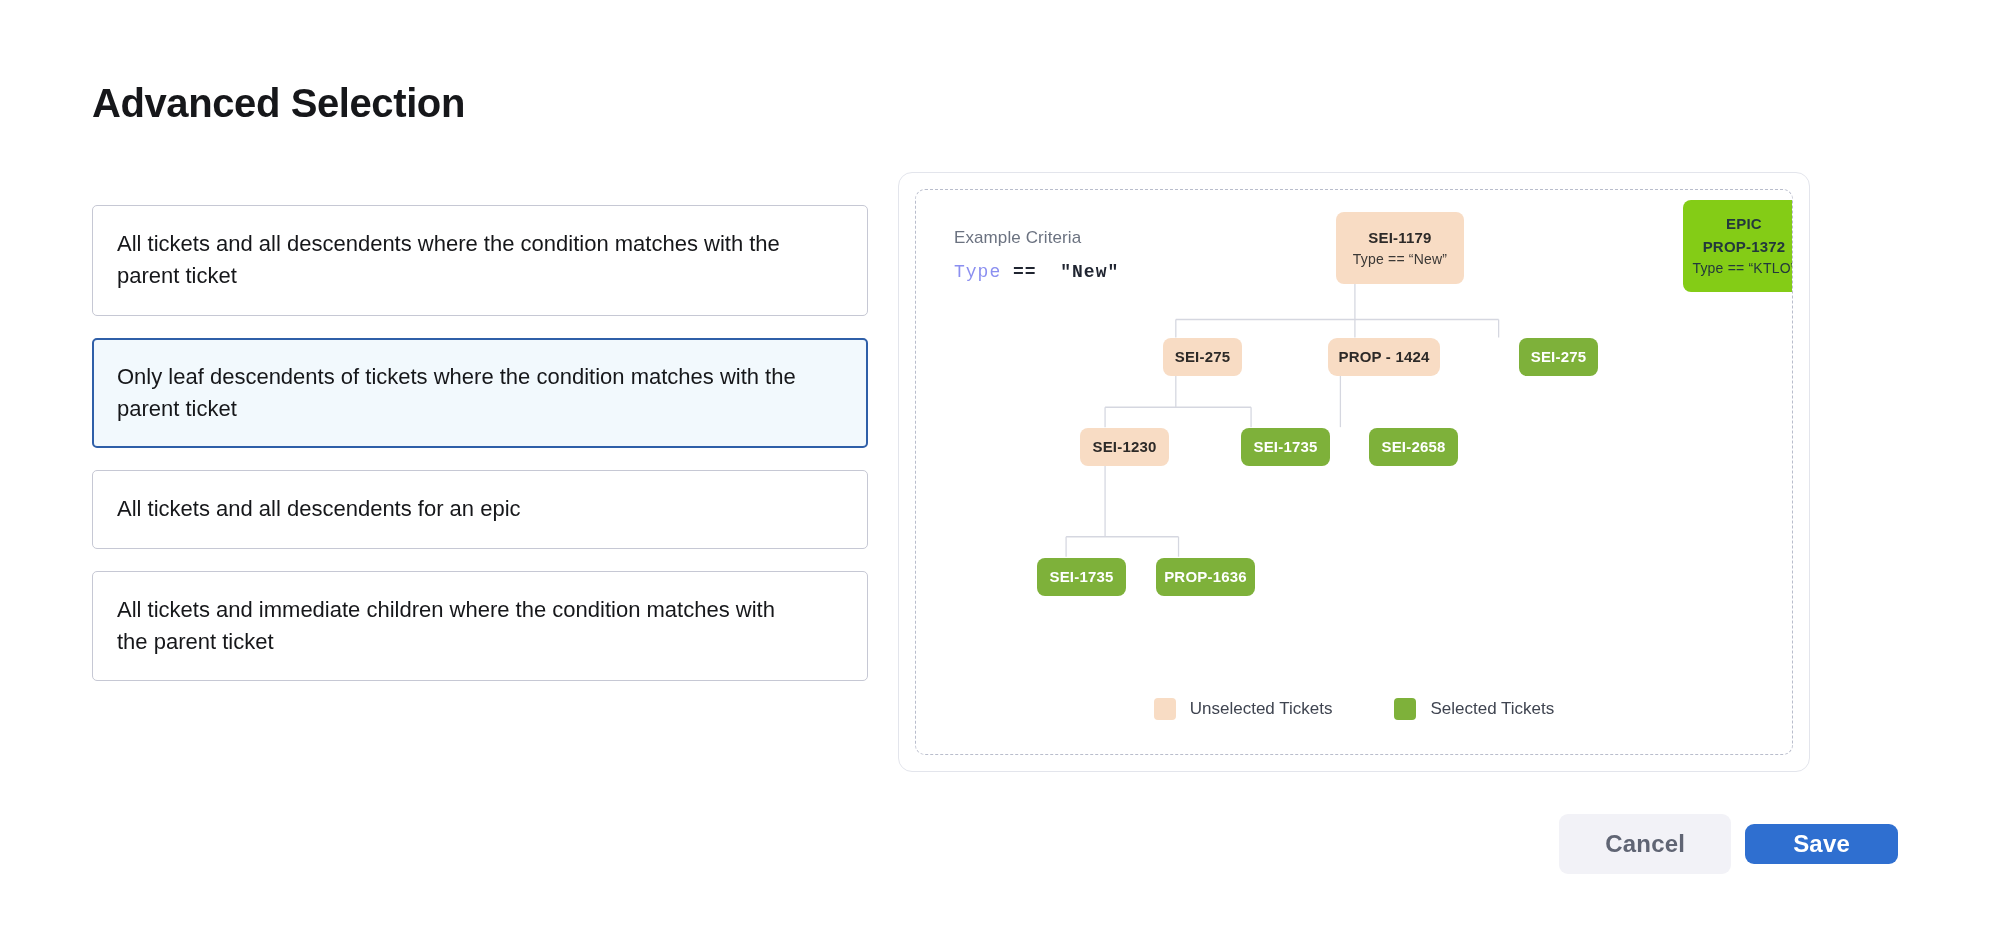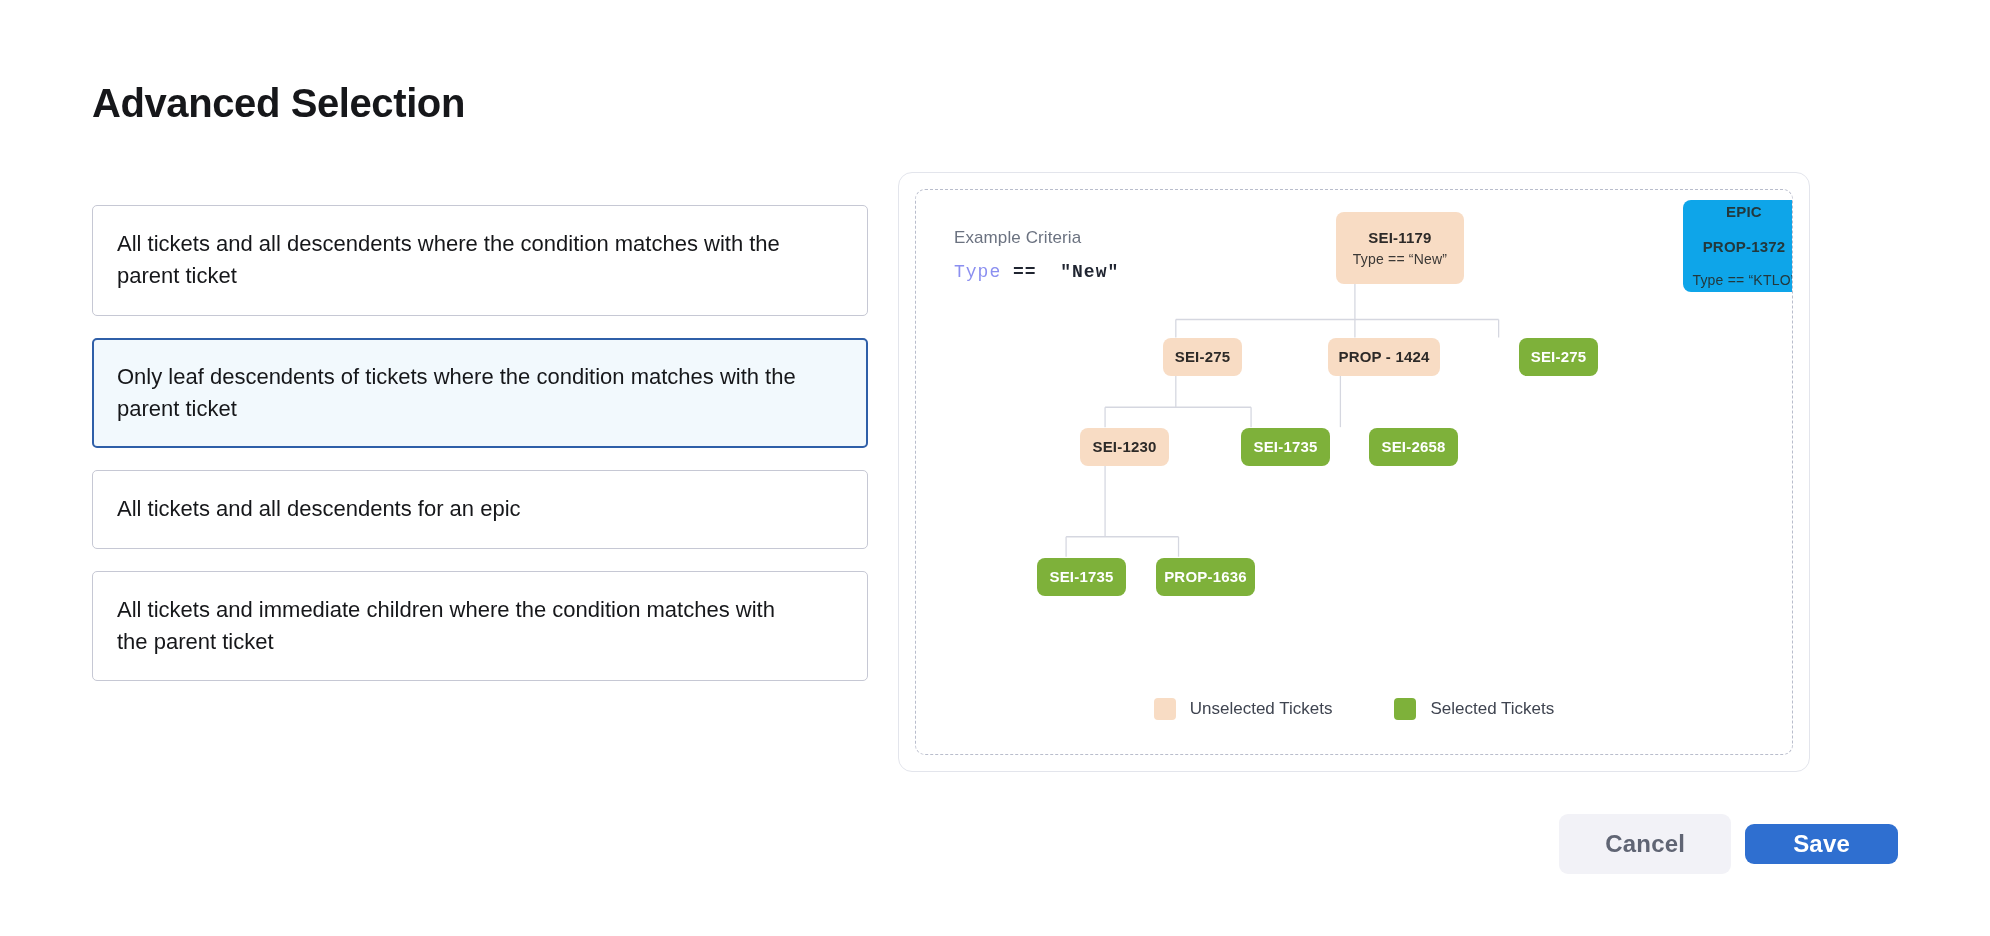--- a/index.html
+++ b/index.html
@@ -125,21 +125,21 @@
     align-items: center;
     justify-content: center;
     text-align: center;
     font-size: 15px;
     font-weight: 700;
     letter-spacing: 0.2px;
     line-height: 1.55;
   }
   .node.unselected { background: #f8dcc4; color: #2d2a28; text-align: center; }
   .node.selected   { background: #7eb13a; color: #ffffff; }
-  .node.epic       { background: #0ea5e9; color: #23383c; gap: 12px; }
+  .node.epic       { background: #84cc16; color: #23383c; }
   .node .sub { font-weight: 400; font-size: 14px; }
   .node.epic .sub { font-weight: 400; font-size: 14px; color: #23383c; }
   .node.unselected .sub { font-weight: 400; font-size: 14px; color: #3b3835; }
 
   
   .legend {
     position: absolute;
     left: 0; right: 0;
     bottom: 34px;
     display: flex;
@@ -247,21 +247,21 @@
       <div class="node epic" style="left:767px; top:10px; width:122px; height:92px;">
         <span>EPIC</span>
         <span>PROP-1372</span>
         <span class="sub">Type == “KTLO”</span>
       </div>
 
       <div class="node unselected" style="left:247px; top:148px; width:79px; height:38px;">
         <span>SEI-275</span>
       </div>
 
-      <div class="node unselected" style="left:412px; top:148px; width:112px; height:38px;">
+      <div class="node unselected" style="left:412px; top:148px; width:112px; height:38px;border-radius:9px;">
         <span>PROP - 1424</span>
       </div>
 
       <div class="node selected" style="left:603px; top:148px; width:79px; height:38px;">
         <span>SEI-275</span>
       </div>
 
       <div class="node unselected" style="left:164px; top:238px; width:89px; height:38px;">
         <span>SEI-1230</span>
       </div>

